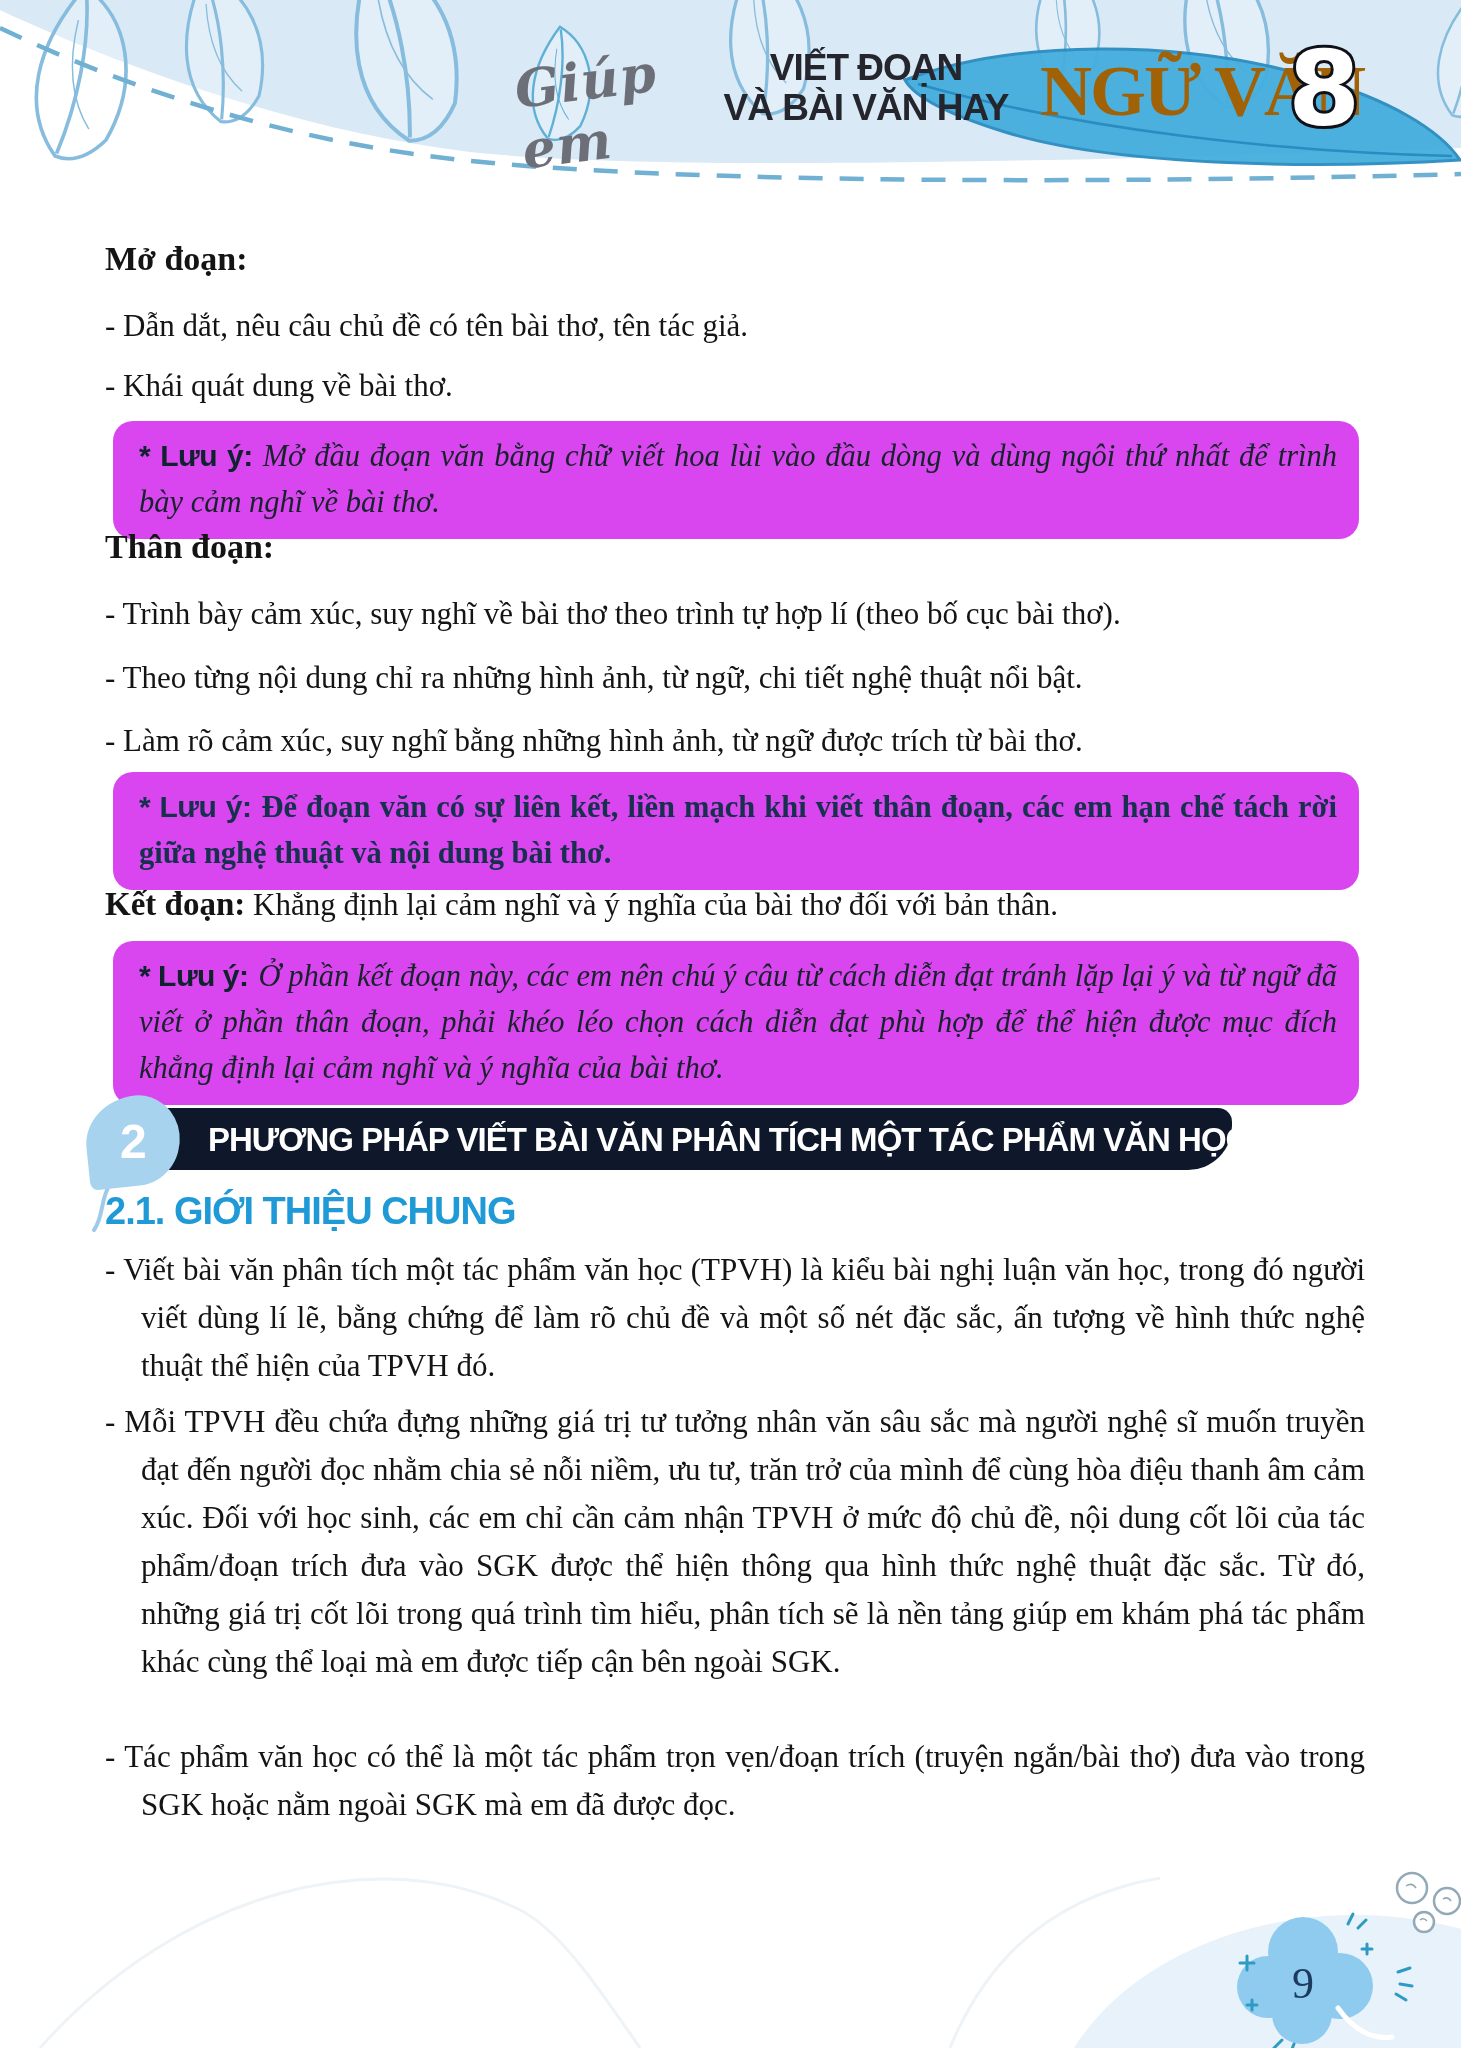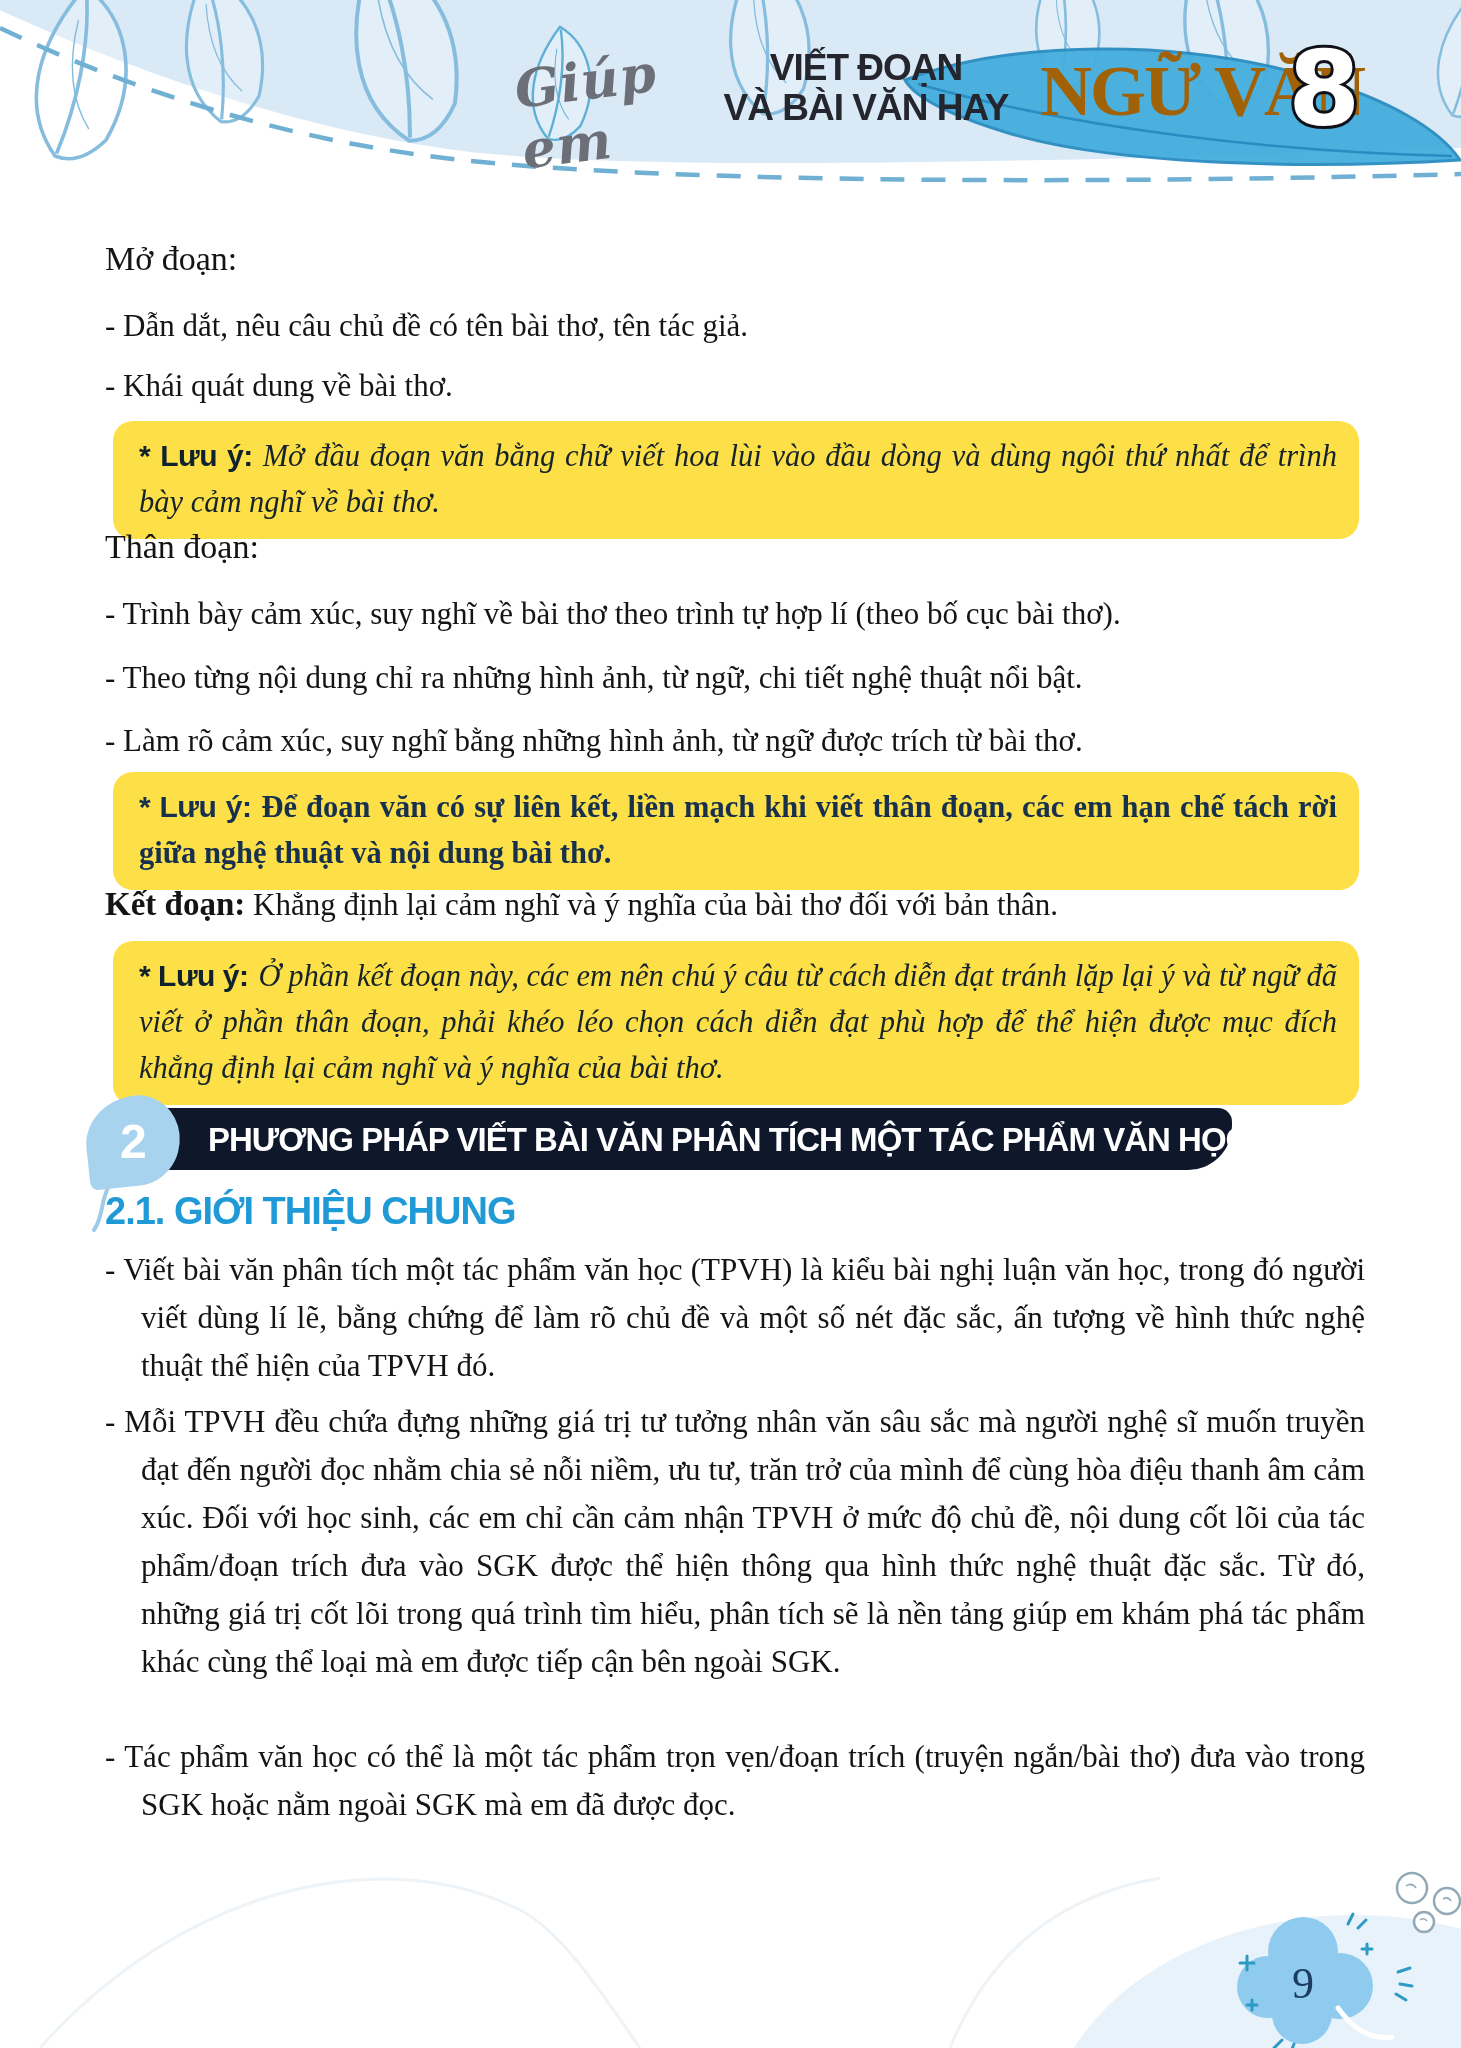--- a/index.html
+++ b/index.html
@@ -29,29 +29,29 @@
     font-weight:bold;font-size:72px;color:#a16207;letter-spacing:-2px;
   }
   .logo-grade{
     position:absolute;left:1288px;top:28px;
     font-family:"DejaVu Sans","Liberation Sans",sans-serif;
     font-weight:bold;font-size:104px;color:#ffffff;
     -webkit-text-stroke:6px #101018;paint-order:stroke fill;
   }
   
   .tblock{position:absolute;left:105px;right:96px;}
-  .h-serif{font-weight:normal;font-size:34px;}
+  .h-serif{font-weight:bold;font-size:34px;}
   .bullet{font-size:31px;}
   .para{font-size:31px;line-height:48px;text-align:justify;padding-left:36px;text-indent:-36px;}
   .kline{font-size:31px;}
   .k-label{font-weight:bold;font-size:33px;}
   
   .note{
     position:absolute;left:113px;right:102px;
-    background:#fde047;border-radius:20px;
+    background:#d946ef;border-radius:20px;
     padding:12px 22px 14px 26px;
     font-size:30.5px;line-height:46px;text-align:justify;
   }
   .note-label{
     font-family:"Liberation Sans","DejaVu Sans",sans-serif;
     font-weight:bold;font-style:normal;font-size:30px;color:#10222e;
     margin-right:10px;letter-spacing:-0.5px;
   }
   .note-text{font-style:italic;color:#17232b;}
   .note--bold .note-label{color:#16304e;}

